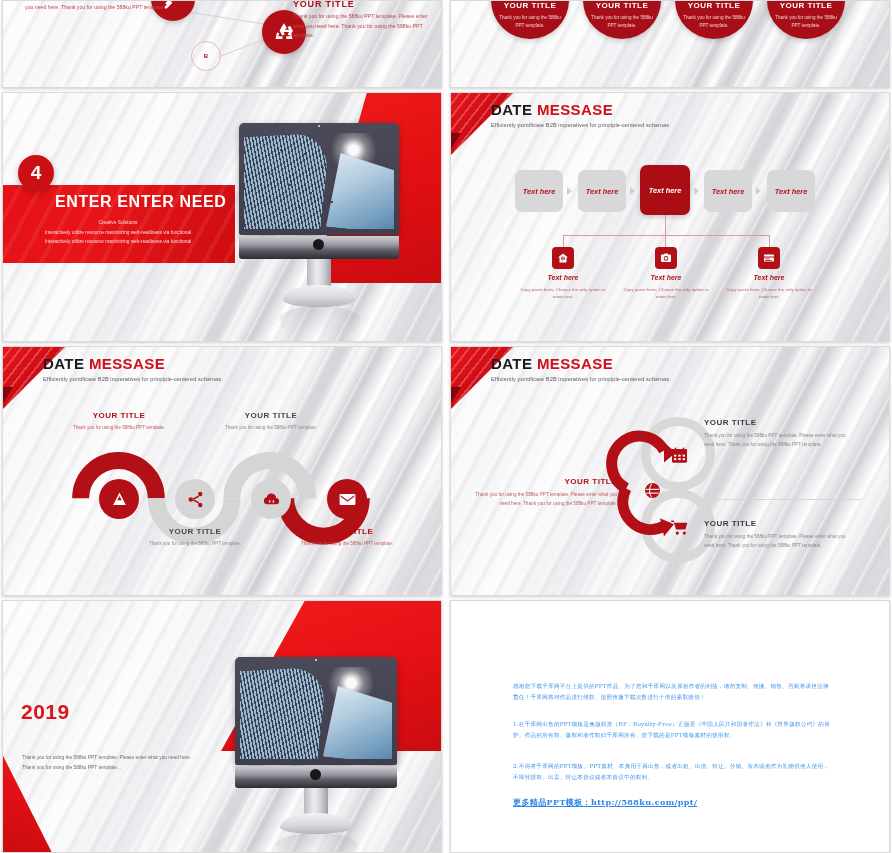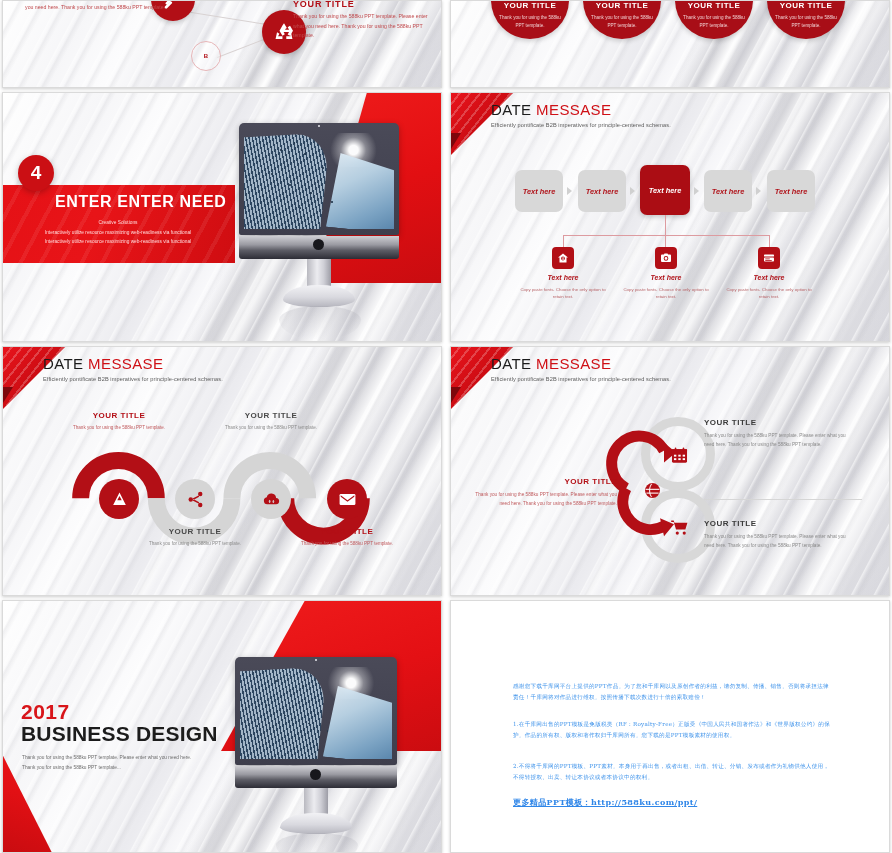--- a/index.html
+++ b/index.html
@@ -49,21 +49,21 @@
   .ribbon i{
     position:absolute;left:0;top:0;width:62px;height:62px;display:block;
     background:repeating-linear-gradient(128deg, rgba(255,255,255,.0) 0 6px, rgba(255,255,255,.22) 6px 8px);
     clip-path:polygon(0 0,100% 0,0 100%);
   }
   .ribbon b{
     position:absolute;left:0;top:40px;width:10px;height:16px;display:block;
     background:#7d070c;clip-path:polygon(0 0,100% 0,0 100%);
   }
   .head{position:absolute;left:40px;top:9px;}
-  .head h1{margin:0;font-size:15px;font-weight:normal;letter-spacing:.4px;color:#1b1b1b;line-height:1.1;}
+  .head h1{margin:0;font-size:15px;font-weight:bold;letter-spacing:.4px;color:#1b1b1b;line-height:1.1;}
   .head h1 em{font-style:normal;color:#cf1016;}
   .head p{margin:3px 0 0;font-size:5.6px;color:#5b5b5b;letter-spacing:.1px;}
 
   
   .s1 .bigcircle{
     position:absolute;width:44px;height:44px;border-radius:50%;
     background:#b20f16;display:flex;align-items:center;justify-content:center;
     box-shadow:0 2px 5px rgba(0,0,0,.2);
   }
   .s1 .bigcircle svg{width:22px;height:22px;fill:#fff;}
@@ -577,22 +577,21 @@
       <p class="t">YOUR TITLE</p>
       <p class="d">Thank you for using the 588ku PPT template. Please enter what you need here. Thank you for using the 588ku PPT template.</p>
     </div>
   </div>
 
   <div class="slide s7">
     <div class="bg"></div>
     <div class="rtop"></div>
     <div class="rbl"></div>
 
-    <div class="y">2017</div>
-    <div class="b">BUSINESS DESIGN</div>
+    <div class="y">2019</div>
     <div class="d">Thank you for using the 588ku PPT template. Please enter what you need here. Thank you for using the 588ku PPT template...</div>
 
     <div class="imac" style="left:232px;top:56px;width:170px;height:196px;">
       <div class="bezel" style="width:162px;height:108px;">
         <span class="cam"></span>
       </div>
       <div class="screen" style="left:5px;top:6px;width:152px;height:96px;">
         <span class="sun"></span>
         <span class="tower"></span>
         <span class="glass"></span>

